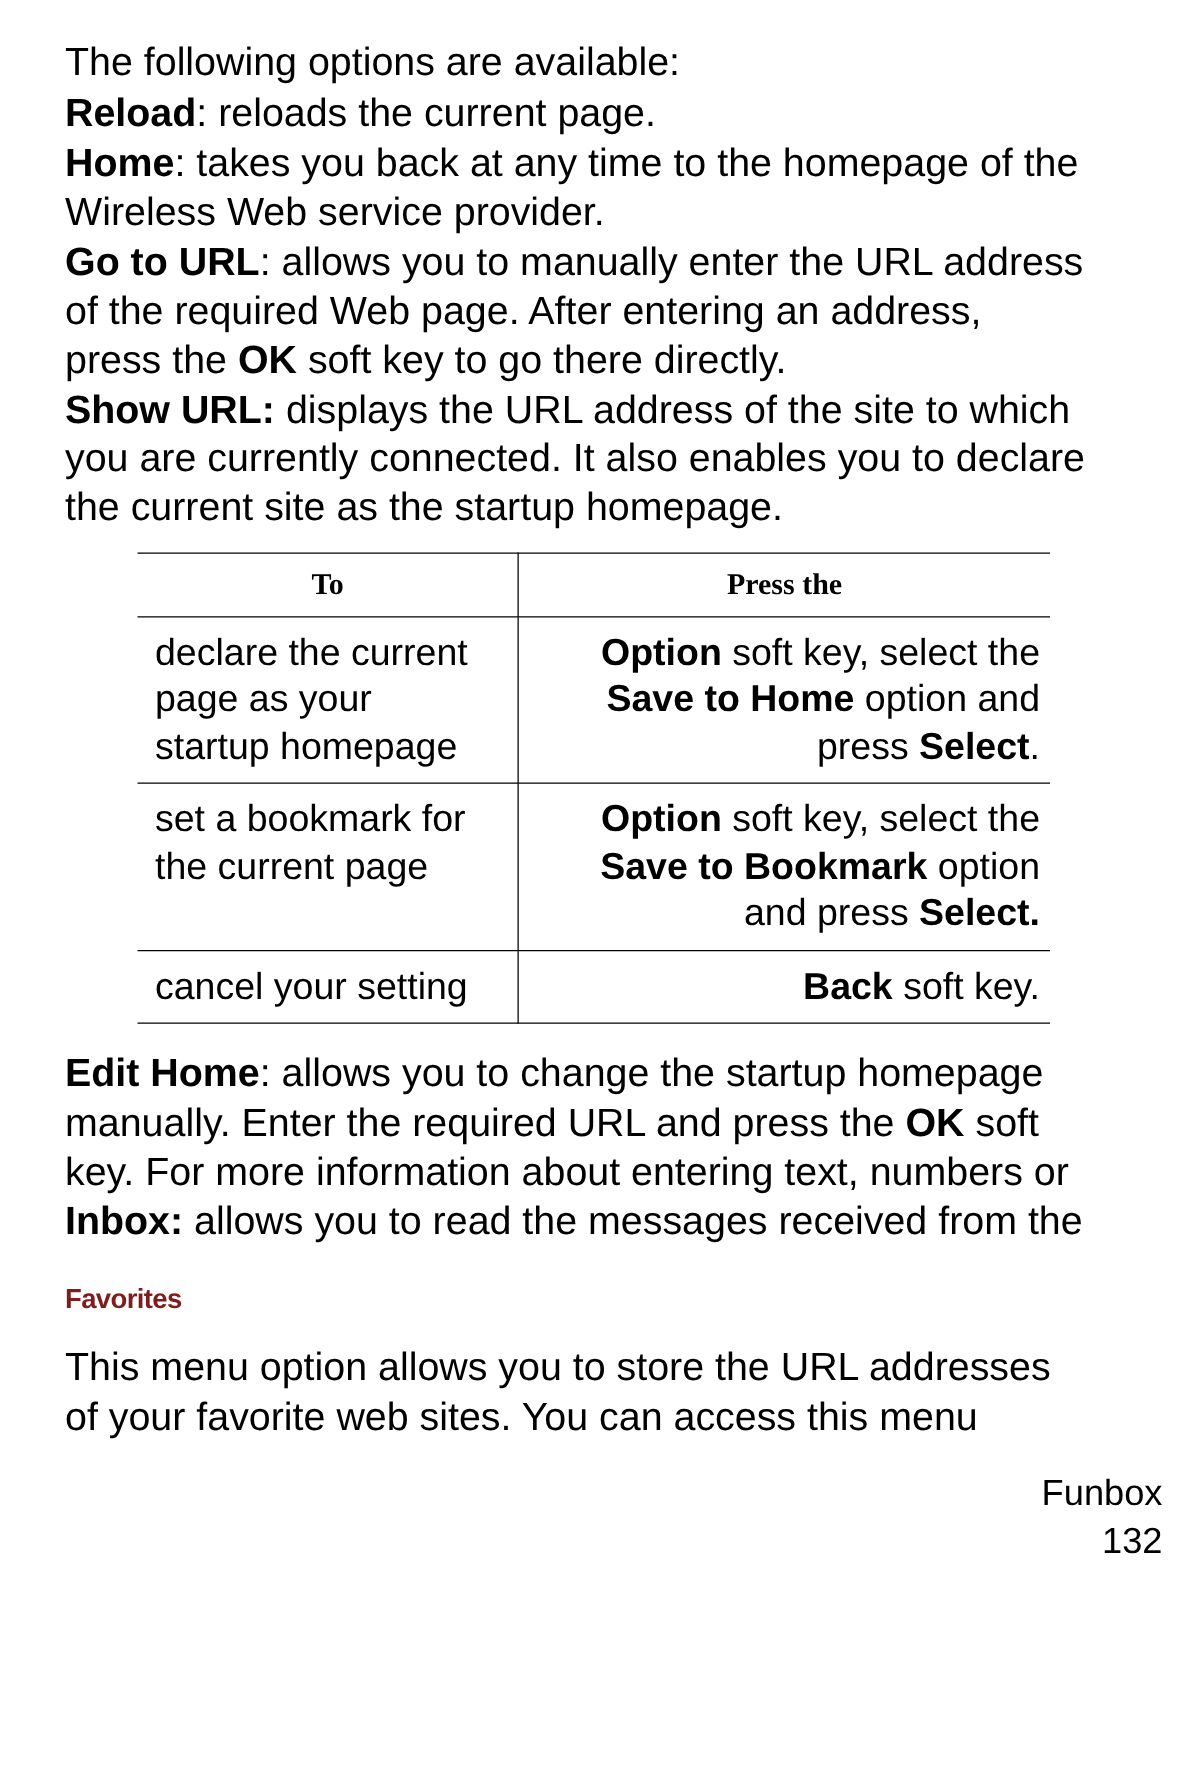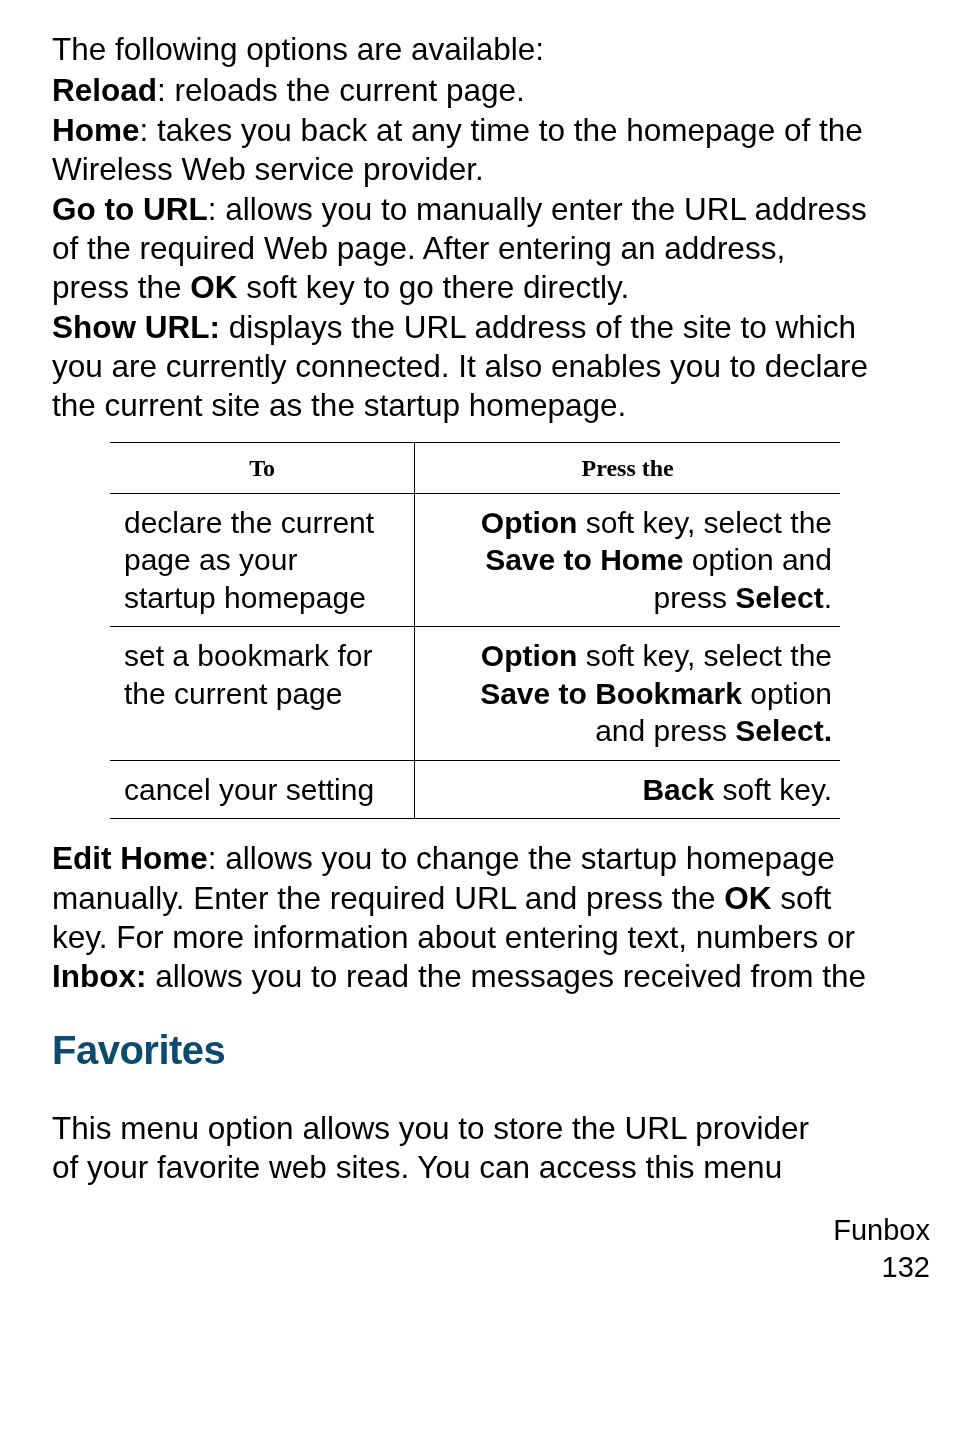--- a/index.html
+++ b/index.html
@@ -36,23 +36,23 @@
     vertical-align: top;
     padding: 10px 8px 10px 12px;
     border-bottom: 1.5px solid #000;
   }
   table.manual td:first-child { border-right: 1.5px solid #000; padding-left: 14px; }
   table.manual td:last-child { padding-left: 20px; text-align: right; }
 
   h2.section {
     font-family: Arial, Helvetica, sans-serif;
     font-weight: 800;
-    font-size: 40px;
-    color: #0c4a6e;
-    margin: 28px 0 34px 0;
+    font-size: 22px;
+    color: #7f1d1d;
+    margin: 28px 0 22px 0;
     letter-spacing: -0.5px;
   }
 
   .footer {
     margin-top: 24px;
     font-size: 29px;
     line-height: 1.3;
     color: #000;
     text-align: right;
   }
@@ -140,19 +140,19 @@
 </p>
 <p class="para-block">key. For more information about entering text, numbers or</p>
 
 <p class="para-block">
   <span class="bold">Inbox:</span><span> allows you to read the messages received from the</span>
 </p>
 </div>
 
 <h2 class="section">Favorites</h2>
 
-<p class="para-block section-body">This menu option allows you to store the URL provider</p>
+<p class="para-block section-body">This menu option allows you to store the URL addresses</p>
 <p class="para-block section-body">of your favorite web sites. You can access this menu</p>
 
 <div class="footer">
   <div>Funbox</div>
   <div class="pagenum">132</div>
 </div>
 
 </body></html>

